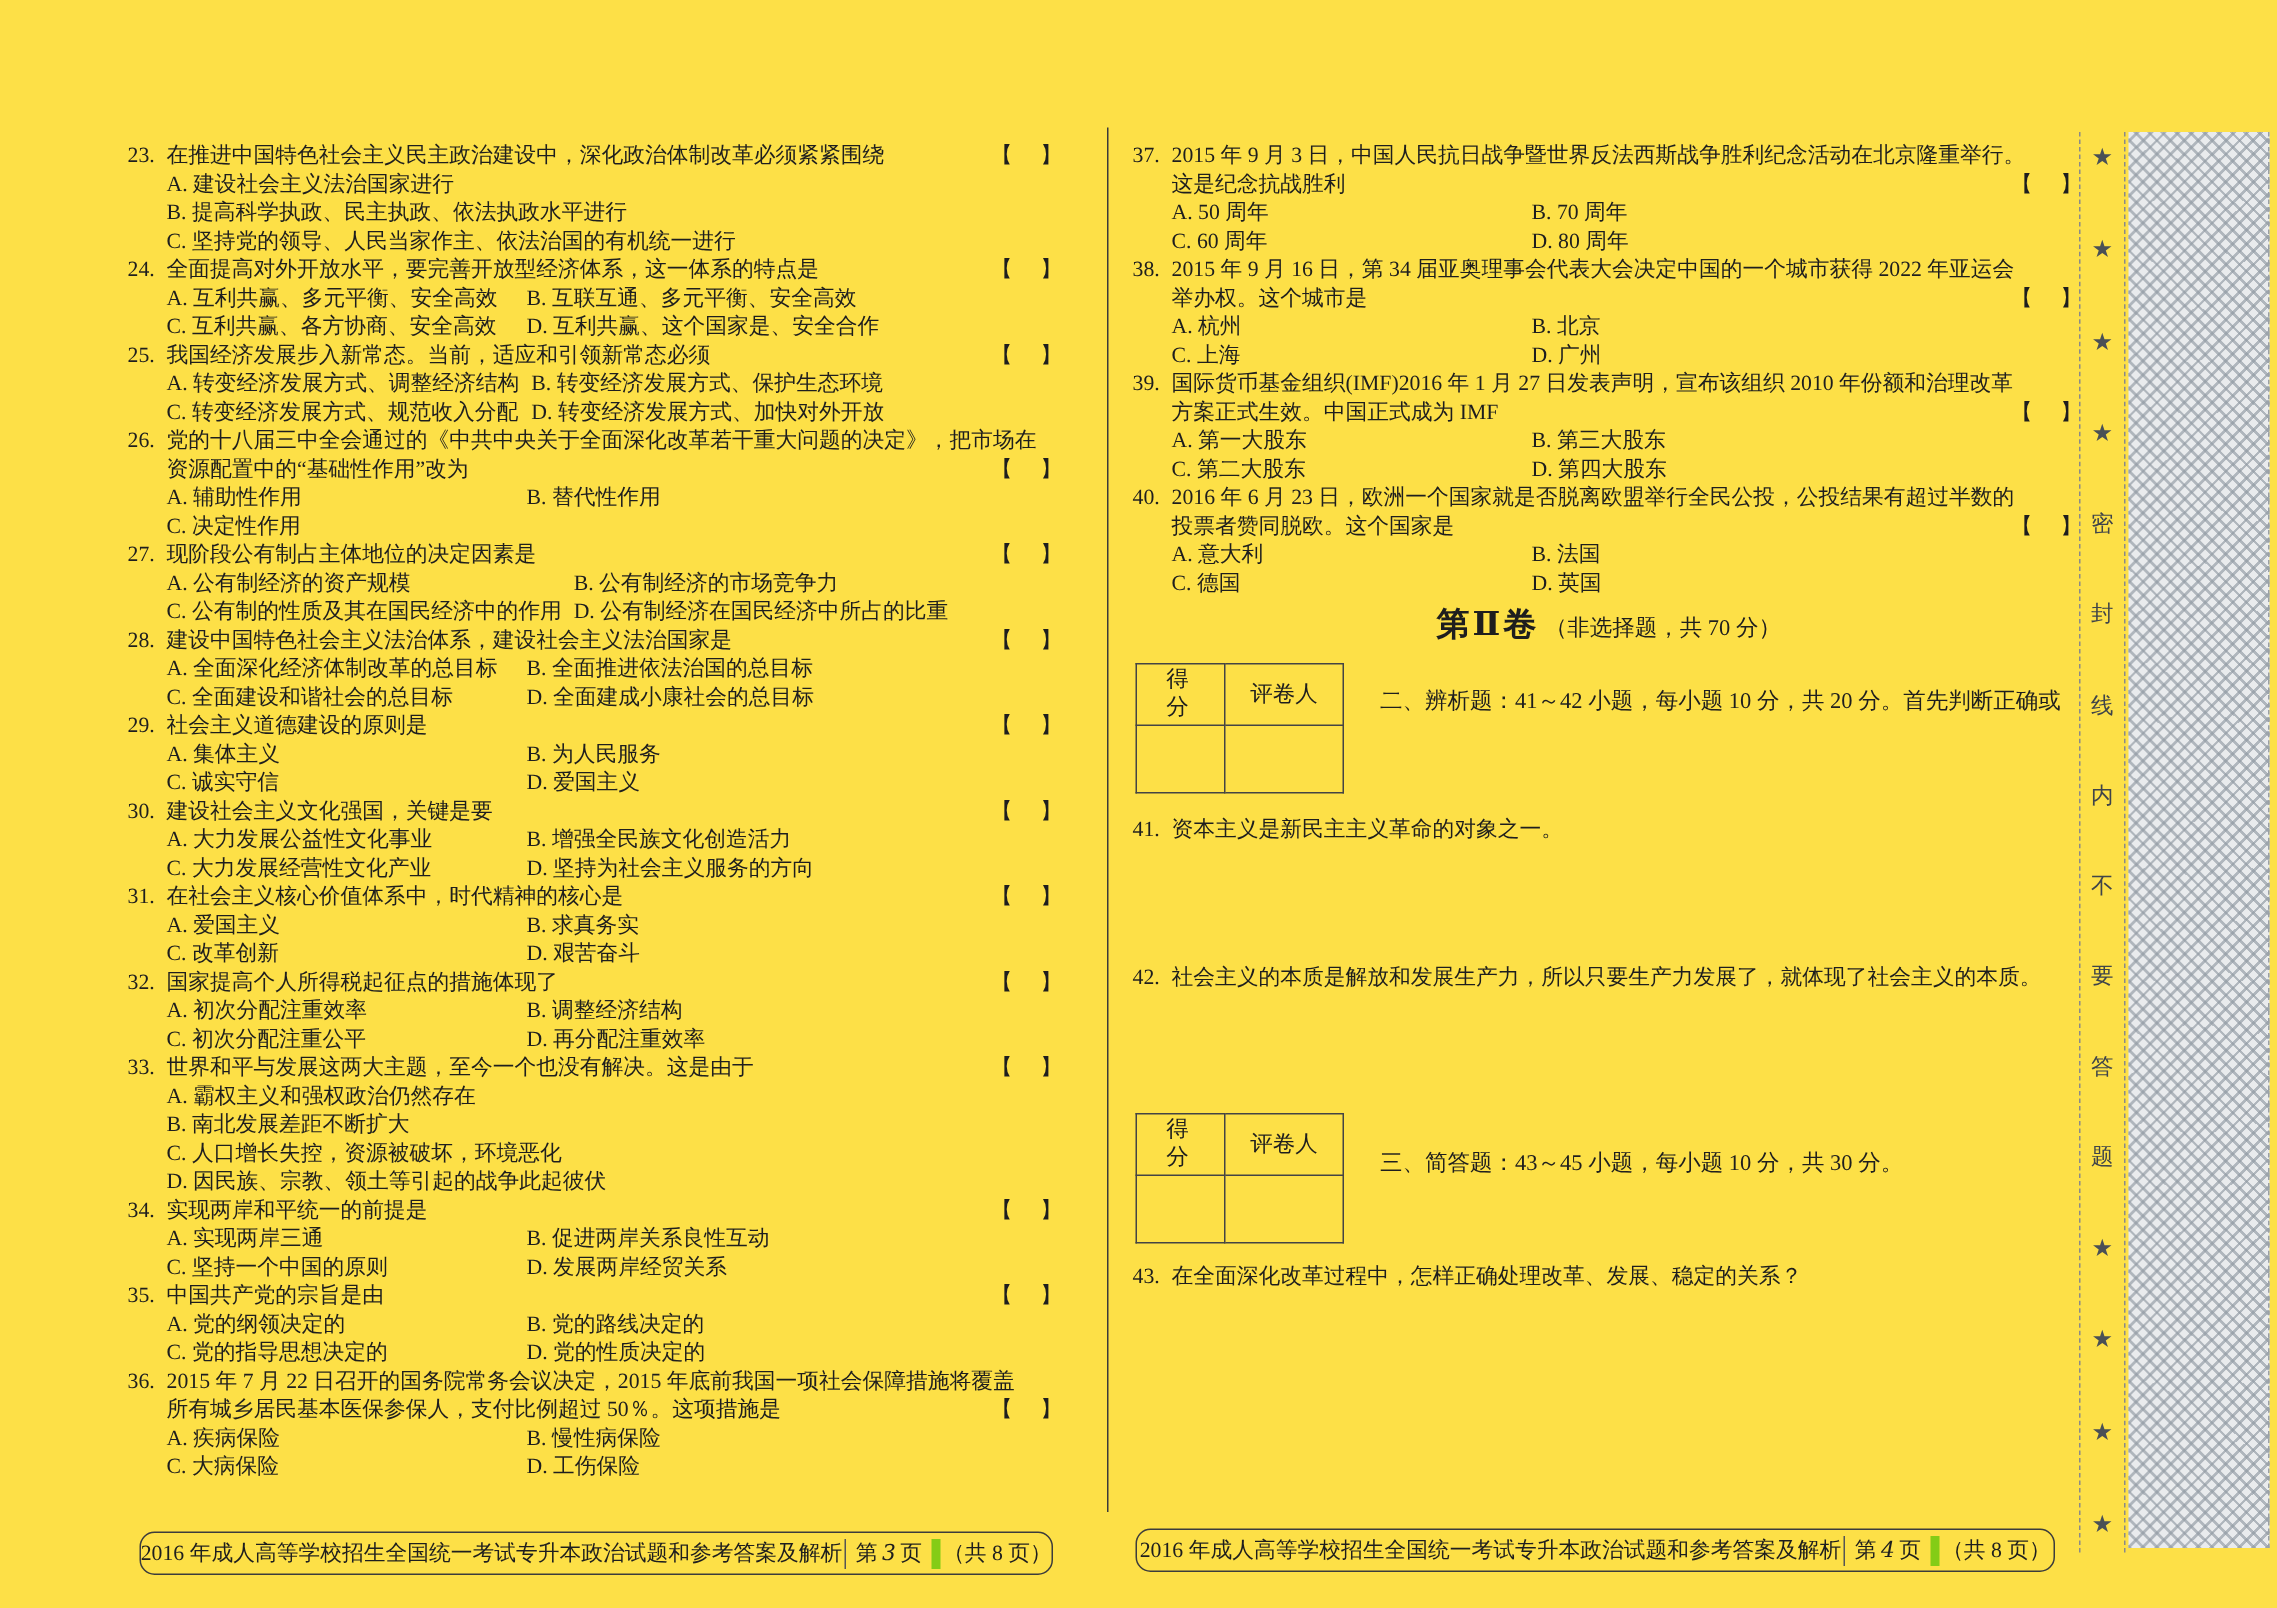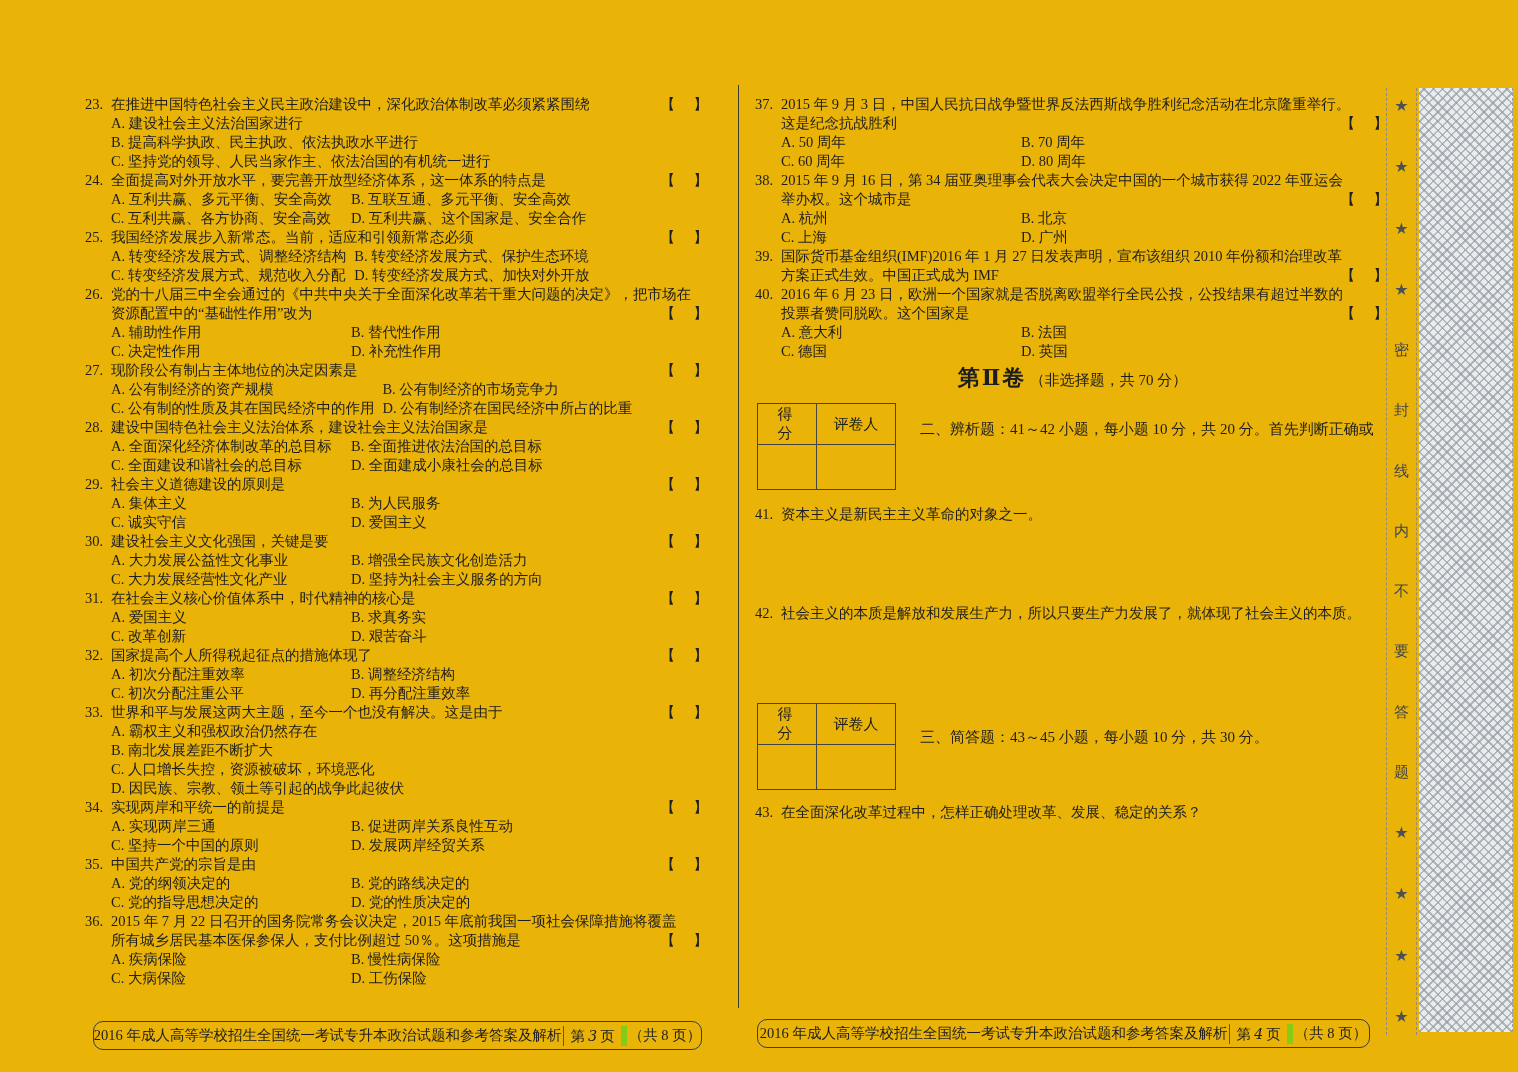--- a/index.html
+++ b/index.html
@@ -1,16 +1,16 @@
 <!DOCTYPE html>
 <html><head>
 <meta charset="utf-8">
 <style>
   html,body{margin:0;padding:0;background:#ffffff;}
-  #page{position:relative;width:1518px;height:1072px;background:#eab308;overflow:hidden;
+  #page{position:relative;width:1518px;height:1072px;background:#fde047;overflow:hidden;
         font-family:"Liberation Serif","DejaVu Serif",serif;color:#1e1e1e;}
   
   #col-left{position:absolute;left:85px;top:95px;width:625px;font-size:14.5px;line-height:19px;}
   #col-right{position:absolute;left:755px;top:95px;width:635px;font-size:14.5px;line-height:19px;}
   #divider{position:absolute;left:738px;top:85px;width:1px;height:923px;background:#3a3a3a;}
   
   .question{position:relative;padding-left:26px;white-space:nowrap;}
   .qnum{position:absolute;left:-26px;}
   .stem-line{position:relative;}
   .stem-line.with-bracket{display:flex;justify-content:space-between;}
@@ -101,21 +101,20 @@
       <div class="question" data-name="question-26">
         <div class="stem-line" data-name="question-stem-line"><span class="stem-text" data-name="question-stem-text"><span class="qnum" data-name="question-number">26.</span>党的十八届三中全会通过的《中共中央关于全面深化改革若干重大问题的决定》，把市场在</span></div>
         <div class="stem-line with-bracket" data-name="question-stem-line">
           <span class="stem-text" data-name="question-stem-text">资源配置中的“基础性作用”改为</span>
           <span class="bracket" data-name="answer-bracket">【　】</span>
         </div>
         <div class="options two-col" data-name="options">
           <div class="option" data-name="option">A. 辅助性作用</div>
           <div class="option" data-name="option">B. 替代性作用</div>
           <div class="option" data-name="option">C. 决定性作用</div>
-          <div class="option" data-name="option">D. 补充性作用</div>
         </div>
       </div>
       <div class="question" data-name="question-27">
         <div class="stem-line with-bracket" data-name="question-stem-line">
           <span class="stem-text" data-name="question-stem-text"><span class="qnum" data-name="question-number">27.</span>现阶段公有制占主体地位的决定因素是</span>
           <span class="bracket" data-name="answer-bracket">【　】</span>
         </div>
         <div class="options two-col" data-name="options">
           <div class="option" data-name="option">A. 公有制经济的资产规模</div>
           <div class="option" data-name="option">B. 公有制经济的市场竞争力</div>
@@ -262,20 +261,26 @@
             <div class="option" data-name="option">B. 北京</div>
             <div class="option" data-name="option">C. 上海</div>
             <div class="option" data-name="option">D. 广州</div>
           </div>
         </div>
         <div class="question" data-name="question-39">
           <div class="stem-line" data-name="question-stem-line"><span class="stem-text" data-name="question-stem-text"><span class="qnum" data-name="question-number">39.</span>国际货币基金组织(IMF)2016 年 1 月 27 日发表声明，宣布该组织 2010 年份额和治理改革</span></div>
           <div class="stem-line with-bracket" data-name="question-stem-line">
             <span class="stem-text" data-name="question-stem-text">方案正式生效。中国正式成为 IMF</span>
             <span class="bracket" data-name="answer-bracket">【　】</span>
+          </div>
+          <div class="options two-col" data-name="options">
+            <div class="option" data-name="option">A. 第一大股东</div>
+            <div class="option" data-name="option">B. 第三大股东</div>
+            <div class="option" data-name="option">C. 第二大股东</div>
+            <div class="option" data-name="option">D. 第四大股东</div>
           </div>
         </div>
         <div class="question" data-name="question-40">
           <div class="stem-line" data-name="question-stem-line"><span class="stem-text" data-name="question-stem-text"><span class="qnum" data-name="question-number">40.</span>2016 年 6 月 23 日，欧洲一个国家就是否脱离欧盟举行全民公投，公投结果有超过半数的</span></div>
           <div class="stem-line with-bracket" data-name="question-stem-line">
             <span class="stem-text" data-name="question-stem-text">投票者赞同脱欧。这个国家是</span>
             <span class="bracket" data-name="answer-bracket">【　】</span>
           </div>
           <div class="options two-col" data-name="options">
             <div class="option" data-name="option">A. 意大利</div>

